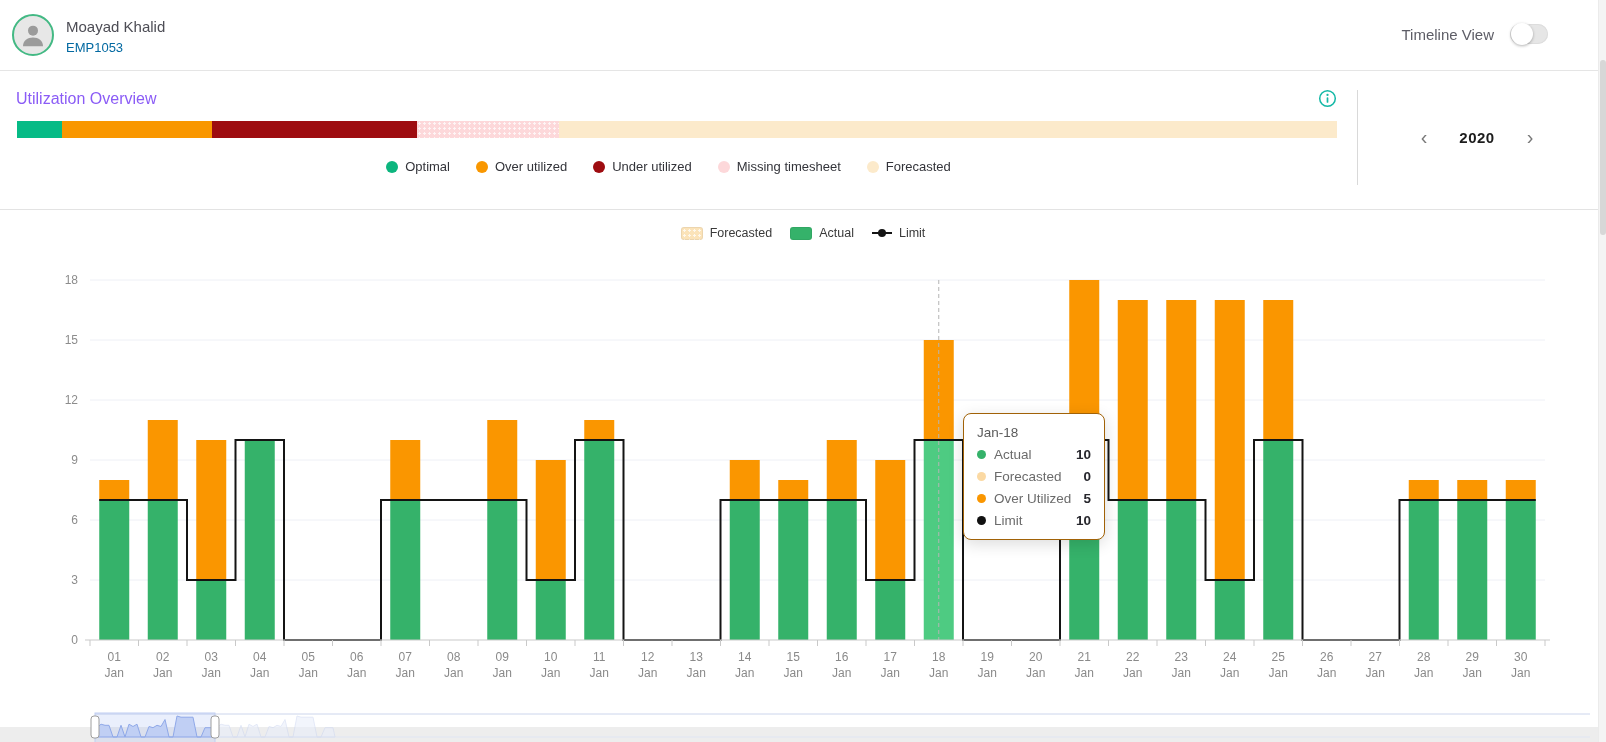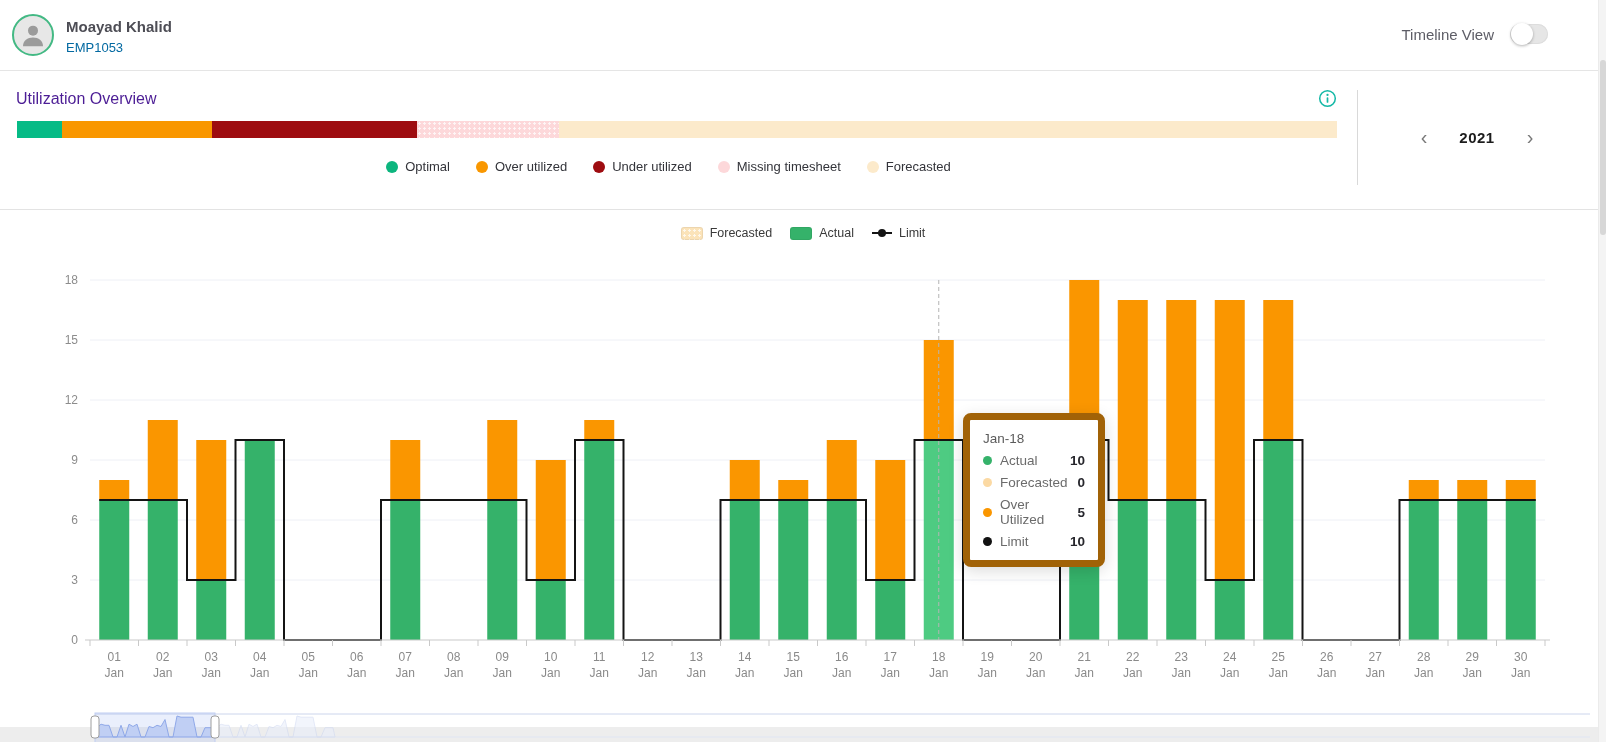--- a/index.html
+++ b/index.html
@@ -3,33 +3,33 @@
 <meta charset="utf-8">
 <style>
   * { margin:0; padding:0; box-sizing:border-box; }
   html,body { background:#fff; }
   body { font-family:"Liberation Sans", sans-serif; }
   #page { position:relative; width:1606px; height:742px; background:#fff; overflow:hidden; }
 
   
   .header { position:absolute; left:0; top:0; width:1606px; height:71px; background:#fff; border-bottom:1px solid #e5e5e5; }
   .avatar { position:absolute; left:12px; top:14px; width:42px; height:42px; border-radius:50%; background:#e7e7e7; border:2px solid #43b984; display:flex; align-items:center; justify-content:center; overflow:hidden; }
-  .user-name { position:absolute; left:66px; top:18px; font-size:15px; font-weight:bold; color:#4d4d55; }
+  .user-name { position:absolute; left:66px; top:18px; font-size:15px; font-weight:normal; color:#4d4d55; }
   .user-id { position:absolute; left:66px; top:40px; font-size:13px; color:#0369a1; }
   .period-group { position:absolute; left:785px; top:18px; transform:translateX(-50%); height:36px; background:#e9e9e9; border-radius:18px; display:flex; align-items:center; padding:2px; }
   .period-btn { border:none; background:transparent; height:32px; padding:0 14px; font-size:14px; color:#555; border-radius:16px; cursor:pointer; font-family:inherit; }
   .period-btn.active { background:#4bccb2; color:#fff; font-weight:bold; padding:0 16px; }
   .timeline-wrap { position:absolute; right:58px; top:24px; display:flex; align-items:center; gap:16px; }
   .timeline-label { font-size:15px; color:#5d5d66; }
   .switch { width:38px; height:20px; border-radius:10px; background:#e6e6e6; position:relative; cursor:pointer; box-shadow:inset 0 0 0 1px #ddd; }
   .switch .knob { position:absolute; left:1px; top:-1px; width:22px; height:22px; border-radius:50%; background:#fff; box-shadow:0 1px 3px rgba(0,0,0,.3); }
 
   
   .overview { position:absolute; left:0; top:71px; width:1606px; height:139px; background:#fff; border-bottom:1px solid #e3e3e3; }
-  .overview-title { position:absolute; left:16px; top:19px; font-size:16px; color:#4c1d95; }
+  .overview-title { position:absolute; left:16px; top:19px; font-size:16px; color:#8b5cf6; }
   .info-icon { position:absolute; left:1318px; top:18px; width:19px; height:19px; cursor:pointer; }
   .util-bar { position:absolute; left:17px; top:50px; width:1320px; height:17px; display:flex; overflow:hidden; }
   .util-bar .seg { height:100%; }
   .dotted { background-image:radial-gradient(rgba(255,255,255,.75) 1px, transparent 1.2px); background-size:5px 5px; }
   .ov-legend { position:absolute; left:0; top:88px; width:1337px; display:flex; justify-content:center; gap:26px; }
   .ov-legend .item { display:flex; align-items:center; gap:7px; }
   .dot { width:12px; height:12px; border-radius:50%; display:inline-block; }
   .ov-legend .lbl { font-size:13px; color:#33343a; }
   .v-divider { position:absolute; left:1357px; top:19px; width:1px; height:95px; background:#d9d9d9; }
   .year-nav { position:absolute; left:1367px; top:56px; width:220px; display:flex; align-items:center; justify-content:center; gap:32px; }
@@ -42,21 +42,21 @@
   .chart-legend .item { display:flex; align-items:center; gap:7px; cursor:pointer; }
   .swatch { width:22px; height:13px; border-radius:3px; display:inline-block; border:1px solid rgba(0,0,0,.06); }
   .chart-legend .lbl { font-size:12.5px; color:#3a3a3a; }
   .lim-line { width:20px; height:2px; display:inline-block; position:relative; }
   .lim-dot { position:absolute; left:50%; top:50%; transform:translate(-50%,-50%); width:8px; height:8px; border-radius:50%; display:inline-block; }
   .gray-strip { position:absolute; left:0; top:517px; width:1606px; height:15px; background:#ededed; }
   #chart-svg { position:absolute; left:0; top:0; }
   #chart-svg text { font-family:"Liberation Sans", sans-serif; }
 
   
-  .tooltip { position:absolute; left:963px; top:413px; width:142px; background:#fff; border:7px solid #a16207; border-radius:8px; box-shadow:0 4px 16px rgba(0,0,0,.14); padding:11px 13px; z-index:10; }
+  .tooltip { position:absolute; left:963px; top:413px; width:142px; background:#fff; border:1px solid #a16207; border-radius:8px; box-shadow:0 4px 16px rgba(0,0,0,.14); padding:11px 13px; z-index:10; }
   .tooltip .tt-title { font-size:13.5px; color:#5b5b5b; margin-bottom:6px; }
   .tt-row { display:flex; align-items:center; gap:8px; margin-top:7px; }
   .tt-row .dot { width:9px; height:9px; }
   .tt-row .lbl { font-size:13.5px; color:#6b6b6b; flex:1; }
   .tt-row .val { font-size:13.5px; font-weight:bold; color:#26262c; }
 
   
   .scrollbar { position:absolute; right:0; top:0; width:8px; height:742px; background:#f4f4f4; border-left:1px solid #ebebeb; }
   .scrollbar .thumb { position:absolute; left:1px; top:60px; width:6px; height:175px; background:#d7d7d7; border-radius:3px; }
 </style>
@@ -118,21 +118,21 @@
         </span>
       <span class="item">
           <span class="dot" style="background-color: rgb(252, 234, 203);"></span>
           <span class="lbl">Forecasted</span>
         </span>
     </div>
 
     <div class="v-divider"></div>
     <div class="year-nav">
       <button class="year-arrow">‹</button>
-      <span class="year-label">2021</span>
+      <span class="year-label">2020</span>
       <button class="year-arrow">›</button>
     </div>
   </div>
 
   <div class="chart-section">
     <div class="gray-strip"></div>
     <svg id="chart-svg" width="1606" height="532">
         <line x1="90" x2="1545" y1="370" y2="370" stroke="#eef0f6" stroke-width="1"></line>
         <line x1="90" x2="1545" y1="310" y2="310" stroke="#eef0f6" stroke-width="1"></line>
         <line x1="90" x2="1545" y1="250" y2="250" stroke="#eef0f6" stroke-width="1"></line>

